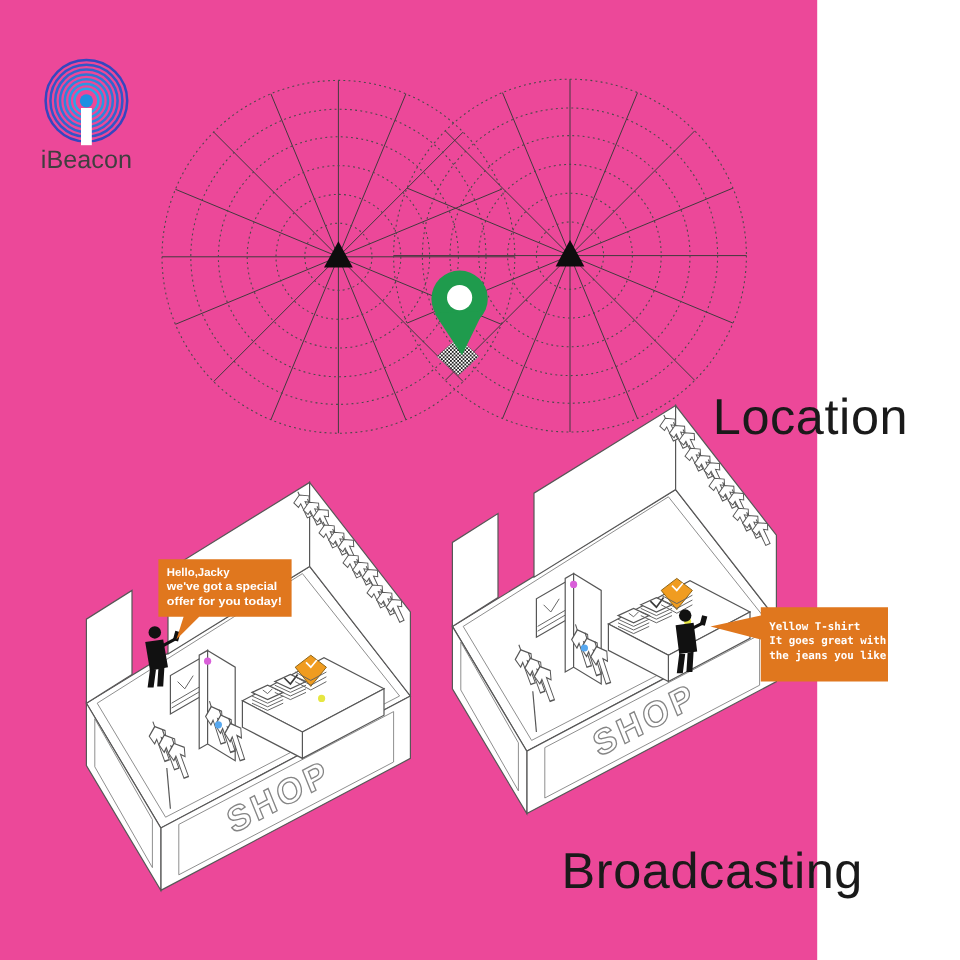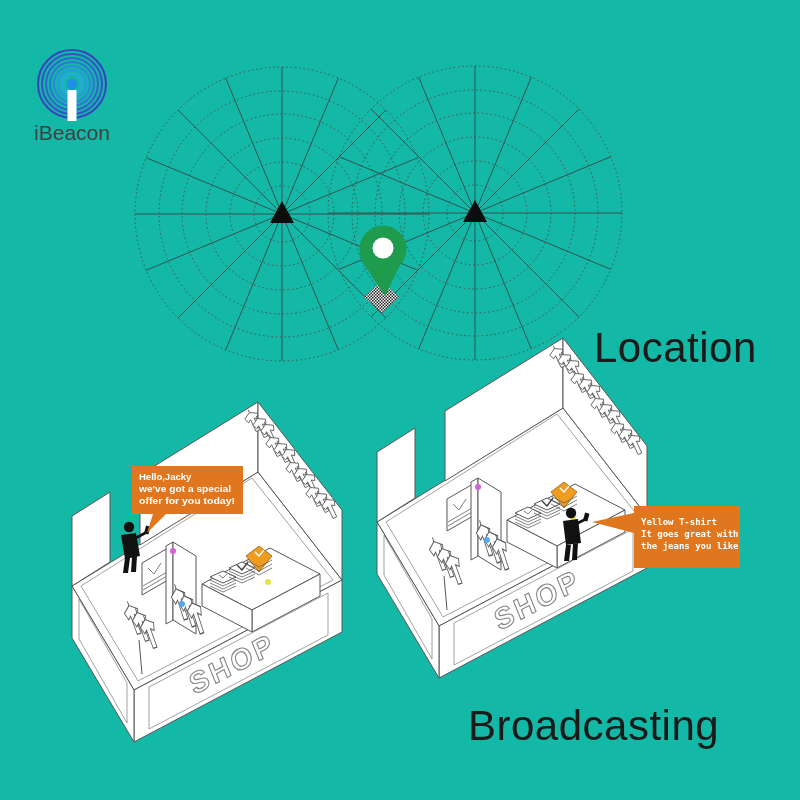--- a/index.html
+++ b/index.html
@@ -1,17 +1,17 @@
 <!DOCTYPE html>
 <html><head>
 <meta charset="utf-8">
 <style>
   html,body{margin:0;padding:0;background:#fff;}
   body{width:800px;height:800px;overflow:hidden;font-family:"Liberation Sans",sans-serif;}
-  .canvas{position:relative;width:800px;height:800px;background:#14b8a6;}
+  .canvas{position:relative;width:681px;height:800px;background:#ec4899;}
   svg{display:block;}
   svg text{user-select:none;}
   .ln{fill:#ffffff;stroke:#575757;stroke-width:1;}
   .ln2{fill:none;stroke:#7a7a7a;stroke-width:0.7;}
   .thin{fill:none;stroke:#606060;stroke-width:0.8;}
   .bubble-txt{font-size:9.5px;font-weight:bold;fill:#ffffff;}
   .bubble-txt-mono{font-family:"DejaVu Sans Mono",monospace;font-size:9px;font-weight:bold;fill:#ffffff;}
   .section-label{font-size:42px;letter-spacing:0.5px;}
   .brand-label{font-size:21px;}
   .shop-sign{font-size:29px;font-weight:bold;letter-spacing:3px;fill:#ffffff;stroke:#858585;stroke-width:1.1px;}

